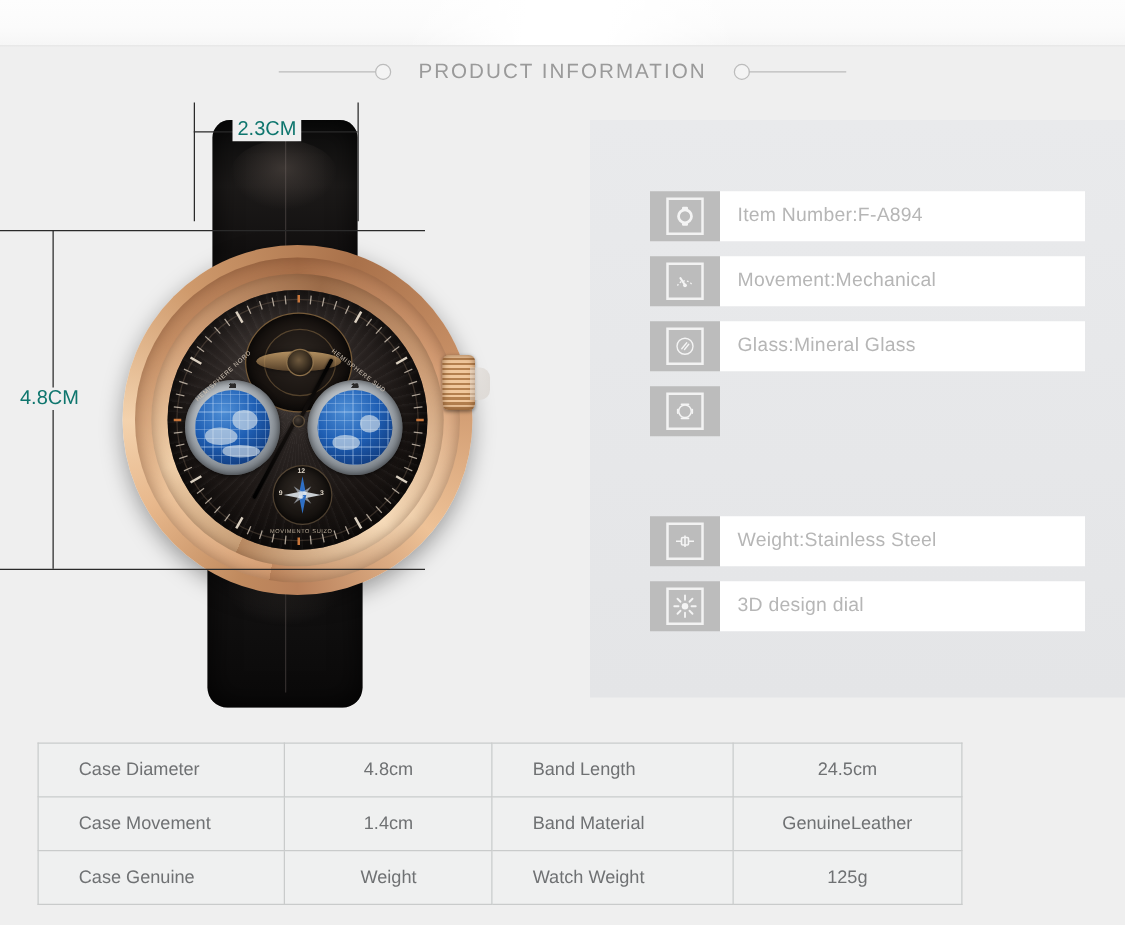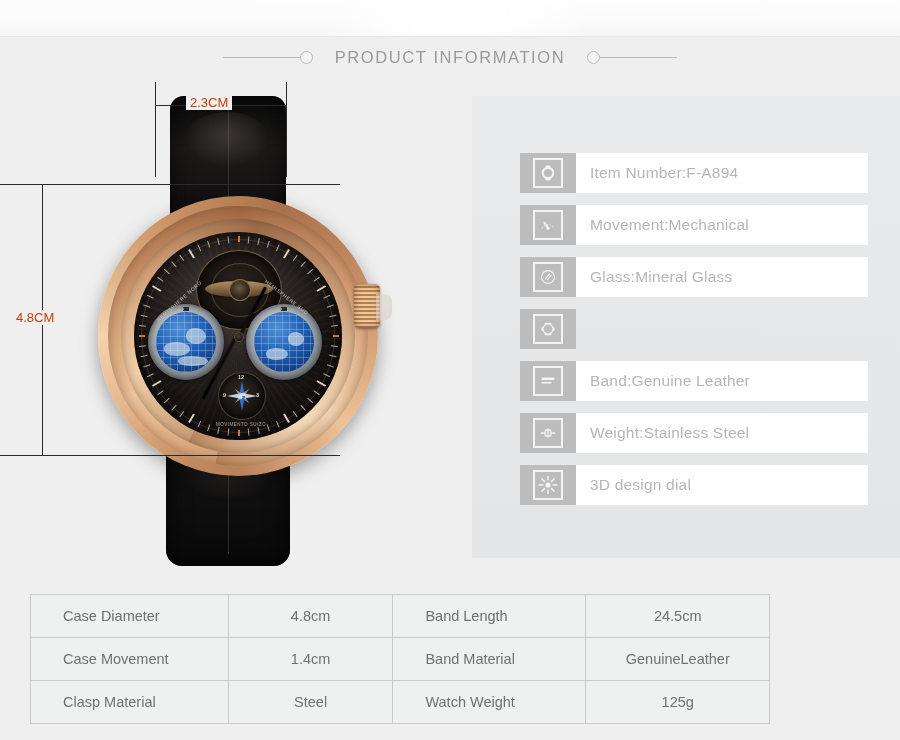--- a/index.html
+++ b/index.html
@@ -296,21 +296,21 @@
     position: absolute; left: 62px; top: 190px; width: 90px;
     text-align: center; font-size: 4.5px; letter-spacing: .5px;
     color: #b9ab98;
   }
 
   
   .dim-line { position: absolute; background: #2a2a2a; }
   .dim-h { height: 1px; }
   .dim-v { width: 1px; }
   .dim-label {
-    position: absolute; font-size: 13px; color: #c2410c;
+    position: absolute; font-size: 16px; color: #0f766e;
     background: #efefef; padding: 0 4px; white-space: nowrap;
   }
 
   
   .spec-pane {
     position: absolute; left: 472px; top: 96px;
     width: 428px; height: 462px;
     background: linear-gradient(180deg,#e9eaec 0%,#e6e7e9 60%,#e4e5e7 100%);
   }
   .spec-row {
@@ -594,31 +594,20 @@
         <div class="box">
           <svg width="18" height="18" viewBox="0 0 18 18" aria-hidden="true">
             <circle cx="9" cy="9" r="5" fill="none" stroke="#f4f4f4" stroke-width="1.2"></circle>
             <path d="M6.2 3.4 h5.6 M6.2 14.6 h5.6" stroke="#f4f4f4" stroke-width="1.4" stroke-linecap="round"></path>
             <path d="M3.2 7.6 v2.8 M14.8 7.6 v2.8" stroke="#f4f4f4" stroke-width="1.4" stroke-linecap="round"></path>
           </svg>
         </div>
       </div>
     </div>
 
-    <div class="spec-row" style="top:265px;">
-      <div class="spec-icon">
-        <div class="box">
-          <svg width="18" height="18" viewBox="0 0 18 18" aria-hidden="true">
-            <rect x="2.4" y="5.4" width="13.2" height="2.6" rx="1.2" fill="#f4f4f4"></rect>
-            <rect x="2.4" y="10" width="10.4" height="1.5" rx=".7" fill="#f4f4f4"></rect>
-          </svg>
-        </div>
-      </div>
-      <div class="spec-text">Band:Genuine Leather</div>
-    </div>
 
     <div class="spec-row" style="top:317px;">
       <div class="spec-icon">
         <div class="box">
           <svg width="18" height="18" viewBox="0 0 18 18" aria-hidden="true">
             <rect x="6.2" y="6" width="5.6" height="6" rx="1" fill="none" stroke="#f4f4f4" stroke-width="1.3"></rect>
             <path d="M1.8 9 h4.4 M11.8 9 h4.4" stroke="#f4f4f4" stroke-width="1.3"></path>
             <path d="M9 4.4 v9.2" stroke="#f4f4f4" stroke-width="1.3"></path>
           </svg>
         </div>
@@ -650,21 +639,21 @@
         <td class="label">Band Length</td>
         <td class="value">24.5cm</td>
       </tr>
       <tr>
         <td class="label">Case Movement</td>
         <td class="value">1.4cm</td>
         <td class="label">Band Material</td>
         <td class="value">GenuineLeather</td>
       </tr>
       <tr>
-        <td class="label">Clasp Material</td>
-        <td class="value">Steel</td>
+        <td class="label">Case Genuine</td>
+        <td class="value">Weight</td>
         <td class="label">Watch Weight</td>
         <td class="value">125g</td>
       </tr>
     </tbody>
   </table>
 
 </div>
 
 </body></html>

